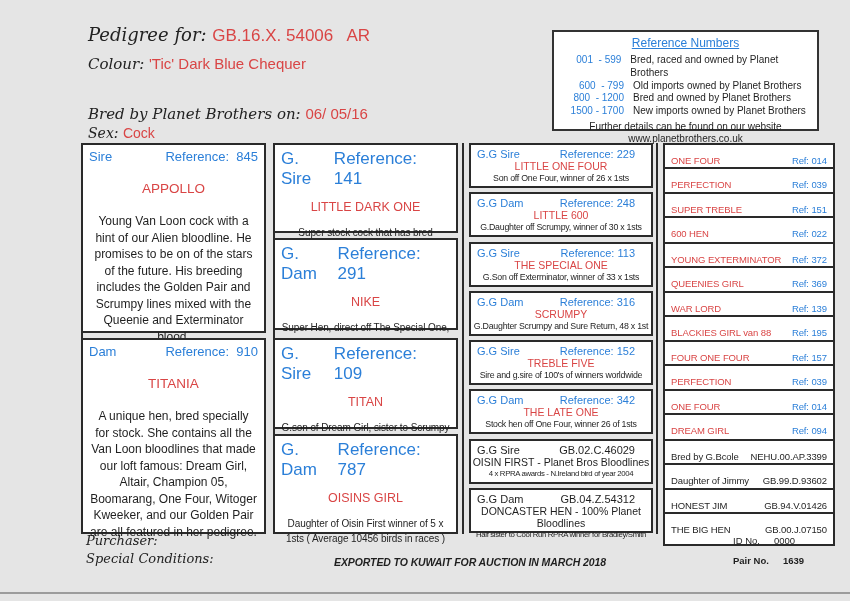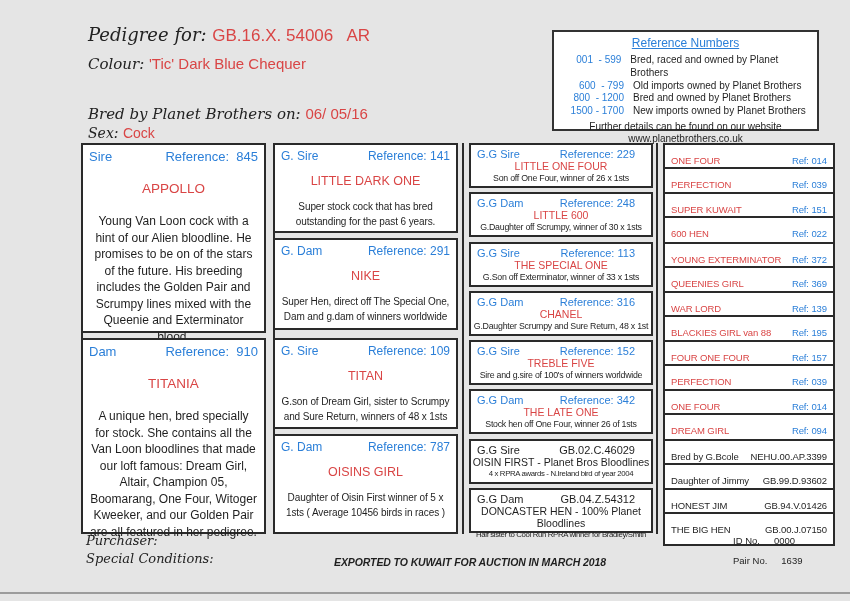--- a/index.html
+++ b/index.html
@@ -38,21 +38,21 @@
   
   .pbox{position:absolute;border:2px solid #2a2a2a;background:#fff;box-sizing:border-box;}
   .boxhead{display:flex;justify-content:space-between;color:var(--blue);padding:4px 6px 0 6px;}
   .bird-name{text-align:center;color:var(--red);}
   .bird-desc{text-align:center;color:var(--ink);}
   
   .g1 .boxhead{font-size:13px;}
   .g1 .bird-name{font-size:13.5px;margin-top:17px;}
   .g1 .bird-desc{font-size:12px;margin-top:17px;line-height:1.38;padding:0 7px;}
   
-  .g2 .boxhead{font-size:12px;}
+  .g2 .boxhead{font-size:17px;}
   .g2 .bird-name{font-size:12.5px;margin-top:11px;}
   .g2 .bird-desc{font-size:10px;margin-top:12px;line-height:1.45;padding:0 3px;letter-spacing:-0.1px;}
   
   .g3 .boxhead{font-size:11px;padding:3px 16px 0 6px;gap:27px;}
   .g3 .bird-name{font-size:10.5px;margin-top:0px;line-height:12px;}
   .g3 .bird-desc{font-size:8.8px;margin-top:1px;letter-spacing:-0.25px;white-space:nowrap;overflow:visible;}
   .g3.plain .boxhead,.g3.plain .bird-name,.g3.plain .bird-desc{color:var(--ink);}
   .g3.plain .bird-desc{font-size:7.8px;letter-spacing:-0.35px;padding:0 2px;}
   
   .sbox{
@@ -66,21 +66,21 @@
   
   .f-hand{position:absolute;left:86px;font-family:"DejaVu Serif",serif;font-style:italic;font-size:13px;color:#222;}
   .f-purchaser{top:533px;}
   .f-special{top:551px;}
   .f-export{
     position:absolute;left:330px;top:556px;width:280px;text-align:center;
     font-size:10.5px;font-weight:bold;font-style:italic;letter-spacing:-0.1px;
   }
   .f-id{position:absolute;left:733px;display:flex;gap:14px;font-size:9.5px;}
   .f-id1{top:535px;}
-  .f-id2{top:555px;}
+  .f-id2{top:555px;font-weight:bold;}
   .scan-bottom{position:absolute;left:0;top:592px;width:850px;height:2px;background:#9c9c9c;}
 </style>
 </head>
 <body>
 
 <div class="page">
 
   <div class="h-line h1"><span class="h-label">Pedigree for: </span><span class="h-val ws">GB.16.X. 54006   AR</span></div>
   <div class="h-line h2"><span class="h-label">Colour: </span><span class="h-val">'Tic' Dark Blue Chequer</span></div>
   <div class="h-line h3"><span class="h-label">Sex: </span><span class="h-val">Cock</span></div>
@@ -189,21 +189,21 @@
         <span>Reference: 113</span>
       </div>
     <div class="bird-name">THE SPECIAL ONE</div>
     <div class="bird-desc">G.Son off Exterminator, winner of 33 x 1sts</div>
   </div>
   <div class="pbox g3" style="left:469px;top:291px;width:184px;height:45px">
     <div class="boxhead">
         <span>G.G Dam</span>
         <span>Reference: 316</span>
       </div>
-    <div class="bird-name">CHANEL</div>
+    <div class="bird-name">SCRUMPY</div>
     <div class="bird-desc">G.Daughter Scrumpy and Sure Return, 48 x 1st</div>
   </div>
   <div class="pbox g3" style="left:469px;top:340px;width:184px;height:45px">
     <div class="boxhead">
         <span>G.G Sire</span>
         <span>Reference: 152</span>
       </div>
     <div class="bird-name">TREBLE FIVE</div>
     <div class="bird-desc">Sire and g.sire of 100's of winners worldwide</div>
   </div>
@@ -234,21 +234,21 @@
 
   <div class="sbox" style="top:143px">
       <span class="s-name">ONE FOUR</span>
       <span class="s-ref">Ref: 014</span>
     </div>
   <div class="sbox" style="top:167px">
       <span class="s-name">PERFECTION</span>
       <span class="s-ref">Ref: 039</span>
     </div>
   <div class="sbox" style="top:192px">
-      <span class="s-name">SUPER KUWAIT</span>
+      <span class="s-name">SUPER TREBLE</span>
       <span class="s-ref">Ref: 151</span>
     </div>
   <div class="sbox" style="top:216px">
       <span class="s-name">600 HEN</span>
       <span class="s-ref">Ref: 022</span>
     </div>
   <div class="sbox" style="top:242px">
       <span class="s-name">YOUNG EXTERMINATOR</span>
       <span class="s-ref">Ref: 372</span>
     </div>

